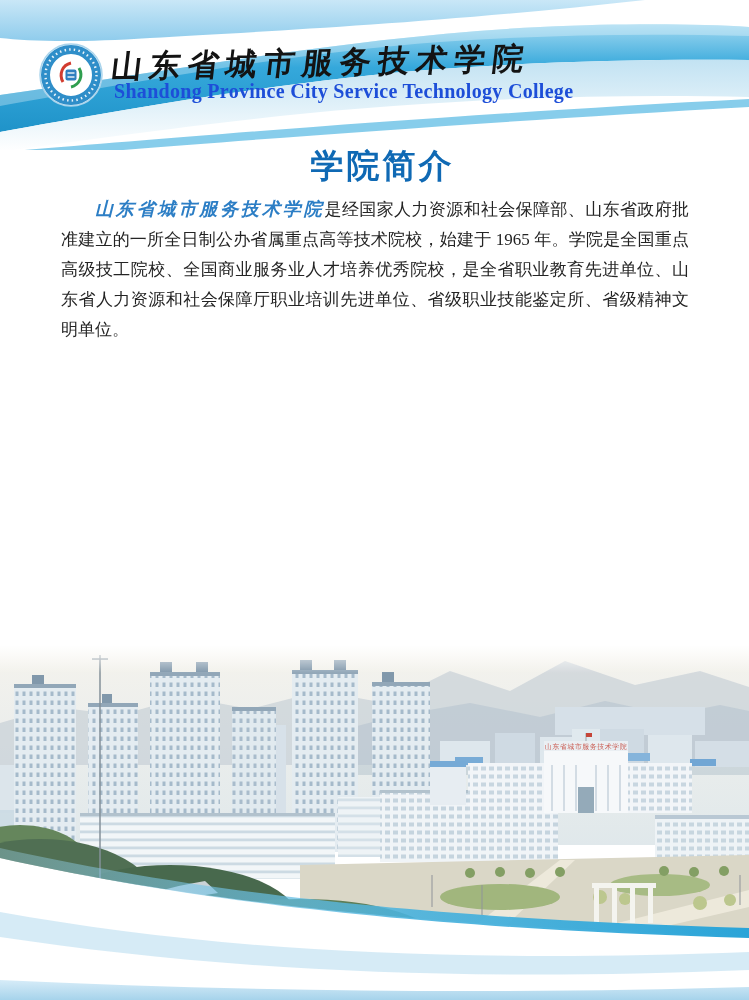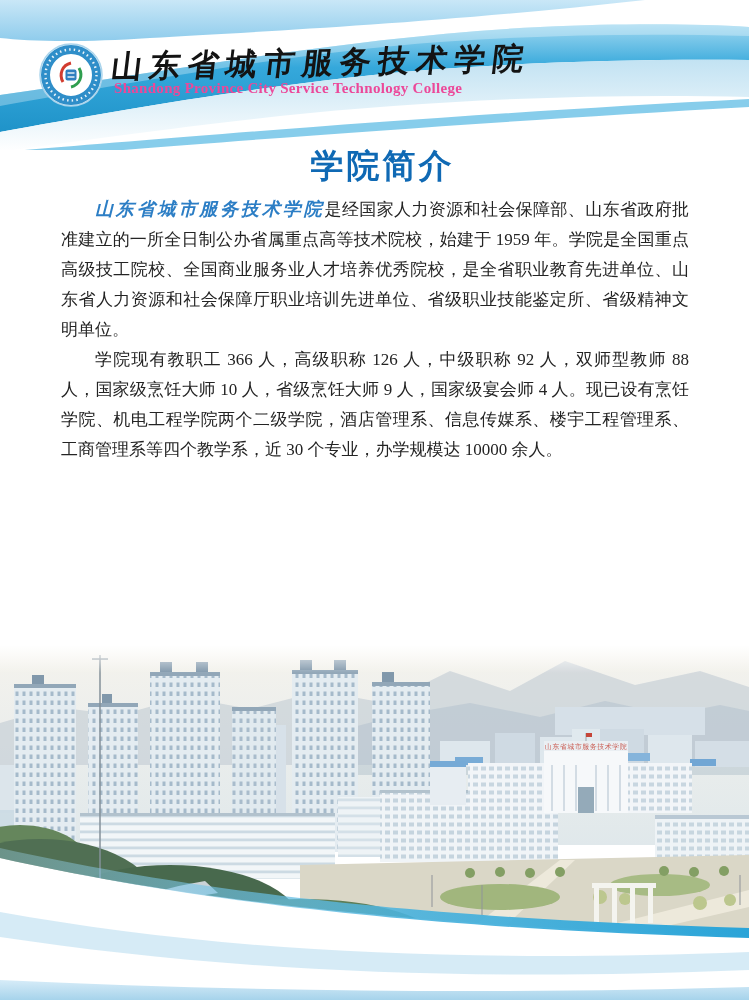--- a/index.html
+++ b/index.html
@@ -5,22 +5,22 @@
   html,body{margin:0;padding:0;background:#ffffff;}
   .page{position:relative;width:749px;height:1000px;overflow:hidden;background:#fff;
         font-family:"Liberation Serif","DejaVu Serif",serif;}
   .layer{position:absolute;left:0;}
   
   .header-svg{top:0;width:749px;height:150px;z-index:3;}
   .logo{position:absolute;left:38px;top:42px;width:66px;height:66px;z-index:4;}
   .hdr-cn{position:absolute;left:112px;top:42px;z-index:4;font-size:31px;font-weight:bold;
           color:#131313;letter-spacing:7px;transform:skewX(-8deg) rotate(-1.2deg);
           font-family:"DejaVu Serif",serif;white-space:nowrap;}
-  .hdr-en{position:absolute;left:114px;top:80px;z-index:4;font-size:15px;font-weight:bold;
-          color:#ec4899;letter-spacing:.3px;font-family:"Liberation Serif",serif;white-space:nowrap;}
+  .hdr-en{position:absolute;left:114px;top:80px;z-index:4;font-size:20px;font-weight:bold;
+          color:#1d4ed8;letter-spacing:.3px;font-family:"Liberation Serif",serif;white-space:nowrap;}
   
   .page-title{position:absolute;top:144px;left:8px;width:100%;z-index:5;text-align:center;
           font-size:33px;font-weight:bold;color:#0f69b4;letter-spacing:3px;
           font-family:"DejaVu Sans","Liberation Sans",sans-serif;}
   
   .content{position:absolute;left:61px;top:194px;width:628px;z-index:5;
            font-size:17px;line-height:30px;text-align:justify;color:#242424;}
   .content p{margin:0;text-indent:2em;}
   .lead{color:#2c7ec5;font-weight:bold;font-style:italic;letter-spacing:2.5px;font-size:18px;}
   
@@ -245,17 +245,16 @@
     <line x1="29.5" y1="31" x2="36.5" y2="31" stroke="#ffffff" stroke-width="1.3"></line>
     <line x1="29.5" y1="35" x2="36.5" y2="35" stroke="#ffffff" stroke-width="1.3"></line>
   </svg>
 
   <div class="hdr-cn">山东省城市服务技术学院</div>
   <div class="hdr-en">Shandong Province City Service Technology College</div>
 
   <div class="page-title">学院简介</div>
 
   <div class="content">
-    <p><span class="lead">山东省城市服务技术学院</span><span>是经国家人力资源和社会保障部、山东省政府批准建立的一所全日制公办省属重点高等技术院校，始建于 1959 年。学院是全国重点高级技工院校、全国商业服务业人才培养优秀院校，是全省职业教育先进单位、山东省人力资源和社会保障厅职业培训先进单位、省级职业技能鉴定所、省级精神文明单位。</span></p>
-    <p>学院现有教职工 366 人，高级职称 126 人，中级职称 92 人，双师型教师 88 人，国家级烹饪大师 10 人，省级烹饪大师 9 人，国家级宴会师 4 人。现已设有烹饪学院、机电工程学院两个二级学院，酒店管理系、信息传媒系、楼宇工程管理系、工商管理系等四个教学系，近 30 个专业，办学规模达 10000 余人。</p>
+    <p><span class="lead">山东省城市服务技术学院</span><span>是经国家人力资源和社会保障部、山东省政府批准建立的一所全日制公办省属重点高等技术院校，始建于 1965 年。学院是全国重点高级技工院校、全国商业服务业人才培养优秀院校，是全省职业教育先进单位、山东省人力资源和社会保障厅职业培训先进单位、省级职业技能鉴定所、省级精神文明单位。</span></p>
   </div>
 
 </div>
 
 </body></html>

